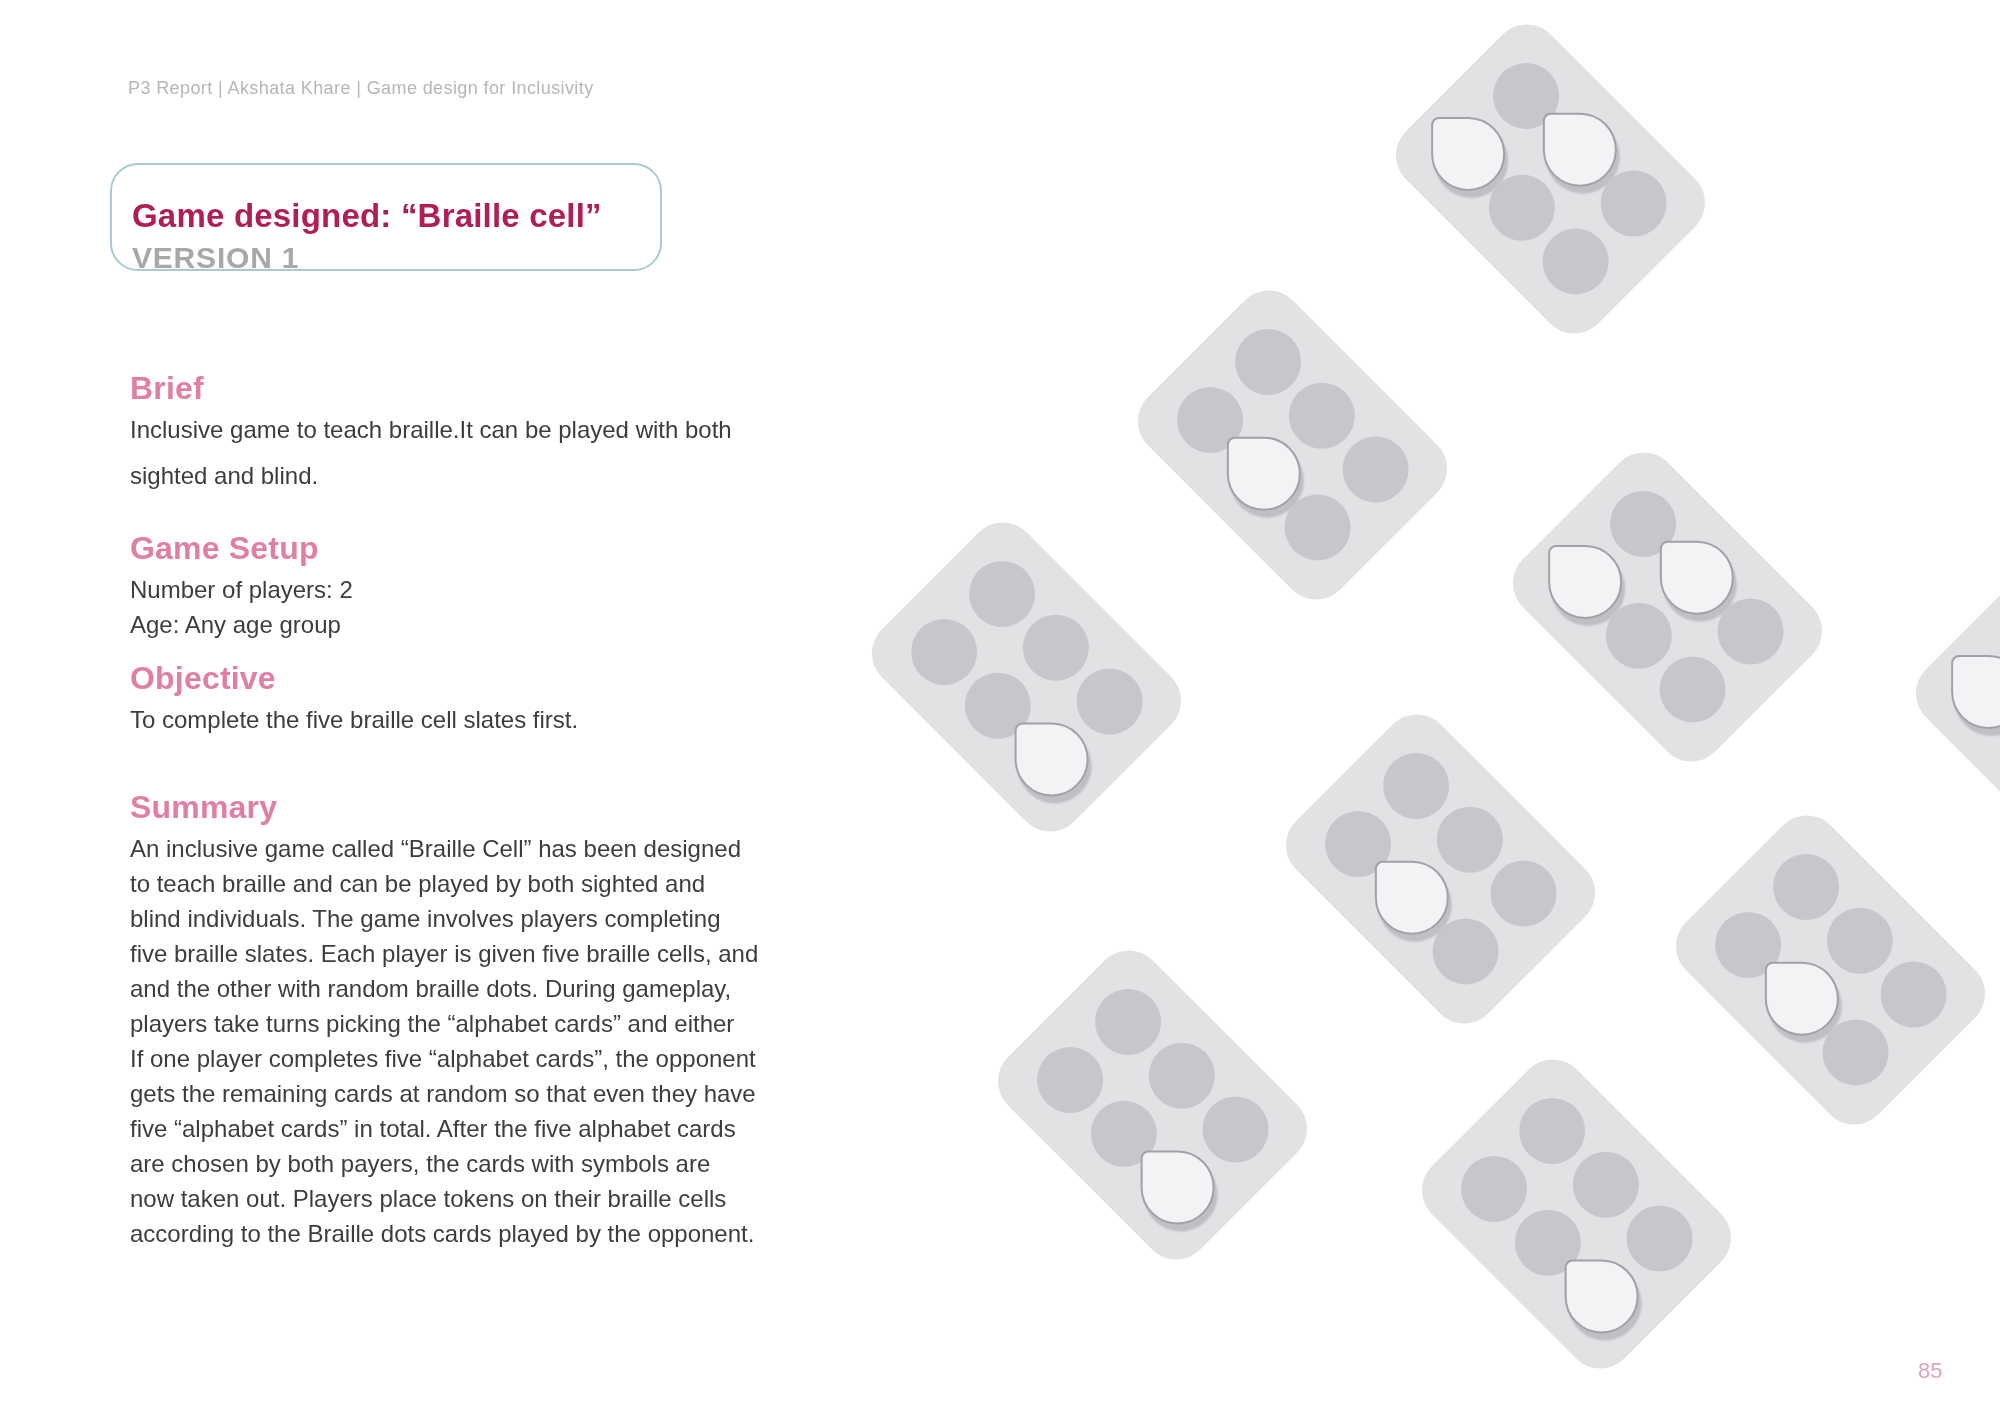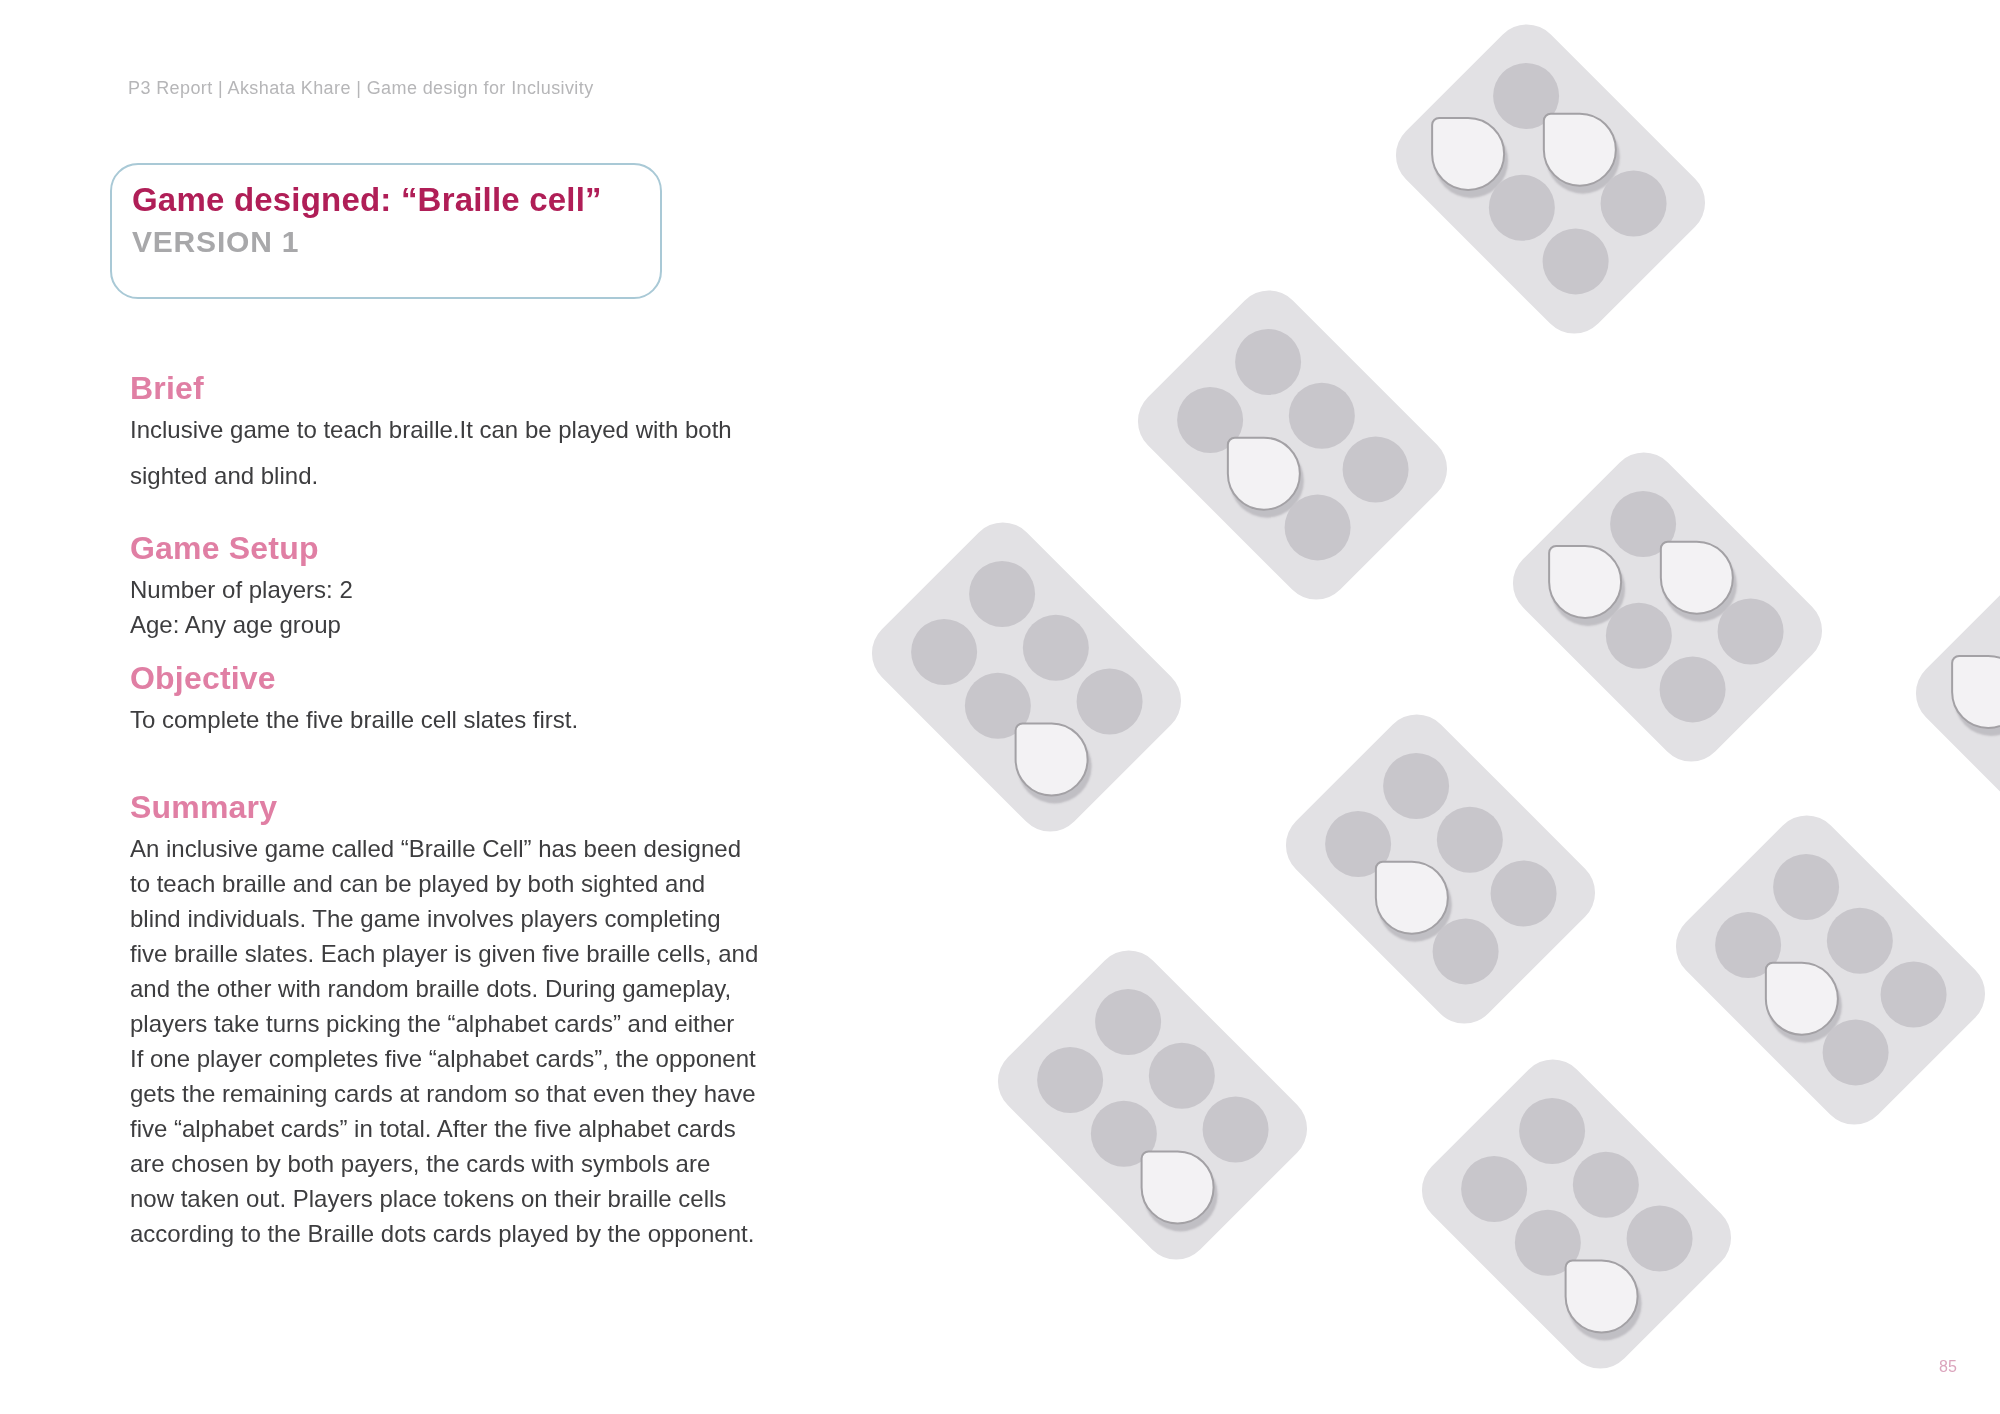--- a/index.html
+++ b/index.html
@@ -13,24 +13,24 @@
 
   
   .page-header{
     left:128px;top:78px;
     font-size:18px;letter-spacing:.4px;
     color:var(--header_gray);
   }
 
   
   .title-box{
-    left:110px;top:163px;width:552px;height:136px;
+    left:110px;top:163px;width:552px;height:108px;
     border:2px solid var(--box_border);
     border-radius:28px;background:#fff;box-sizing:border-box;
-    padding:16px 0 0 20px;
+    padding:32px 0 0 20px;
   }
   .game-title{
     font-size:33px;font-weight:bold;color:var(--accent);
     letter-spacing:.2px;
   }
   .version-label{
     font-size:30px;font-weight:bold;color:var(--version_gray);
     letter-spacing:.8px;margin-top:6px;
   }
 
@@ -43,21 +43,21 @@
   .section .lines{font-size:24px;color:var(--body_text);line-height:35px;}
   .section-brief{top:370px;}
   .section-brief .lines div + div{margin-top:11px;}
   .section-setup{top:530px;}
   .section-objective{top:660px;}
   .section-summary{top:789px;}
 
   
   .page-number{
     left:1918px;top:1358px;width:60px;
-    font-size:16px;color:var(--page_number);text-align:center;
+    font-size:22px;color:var(--page_number);
   }
 
   
   .card{
     position:absolute;width:205px;height:272px;
     background:var(--card);border-radius:34px;
     transform:rotate(-45deg);
   }
   .dot{
     position:absolute;width:66px;height:66px;border-radius:50%;

